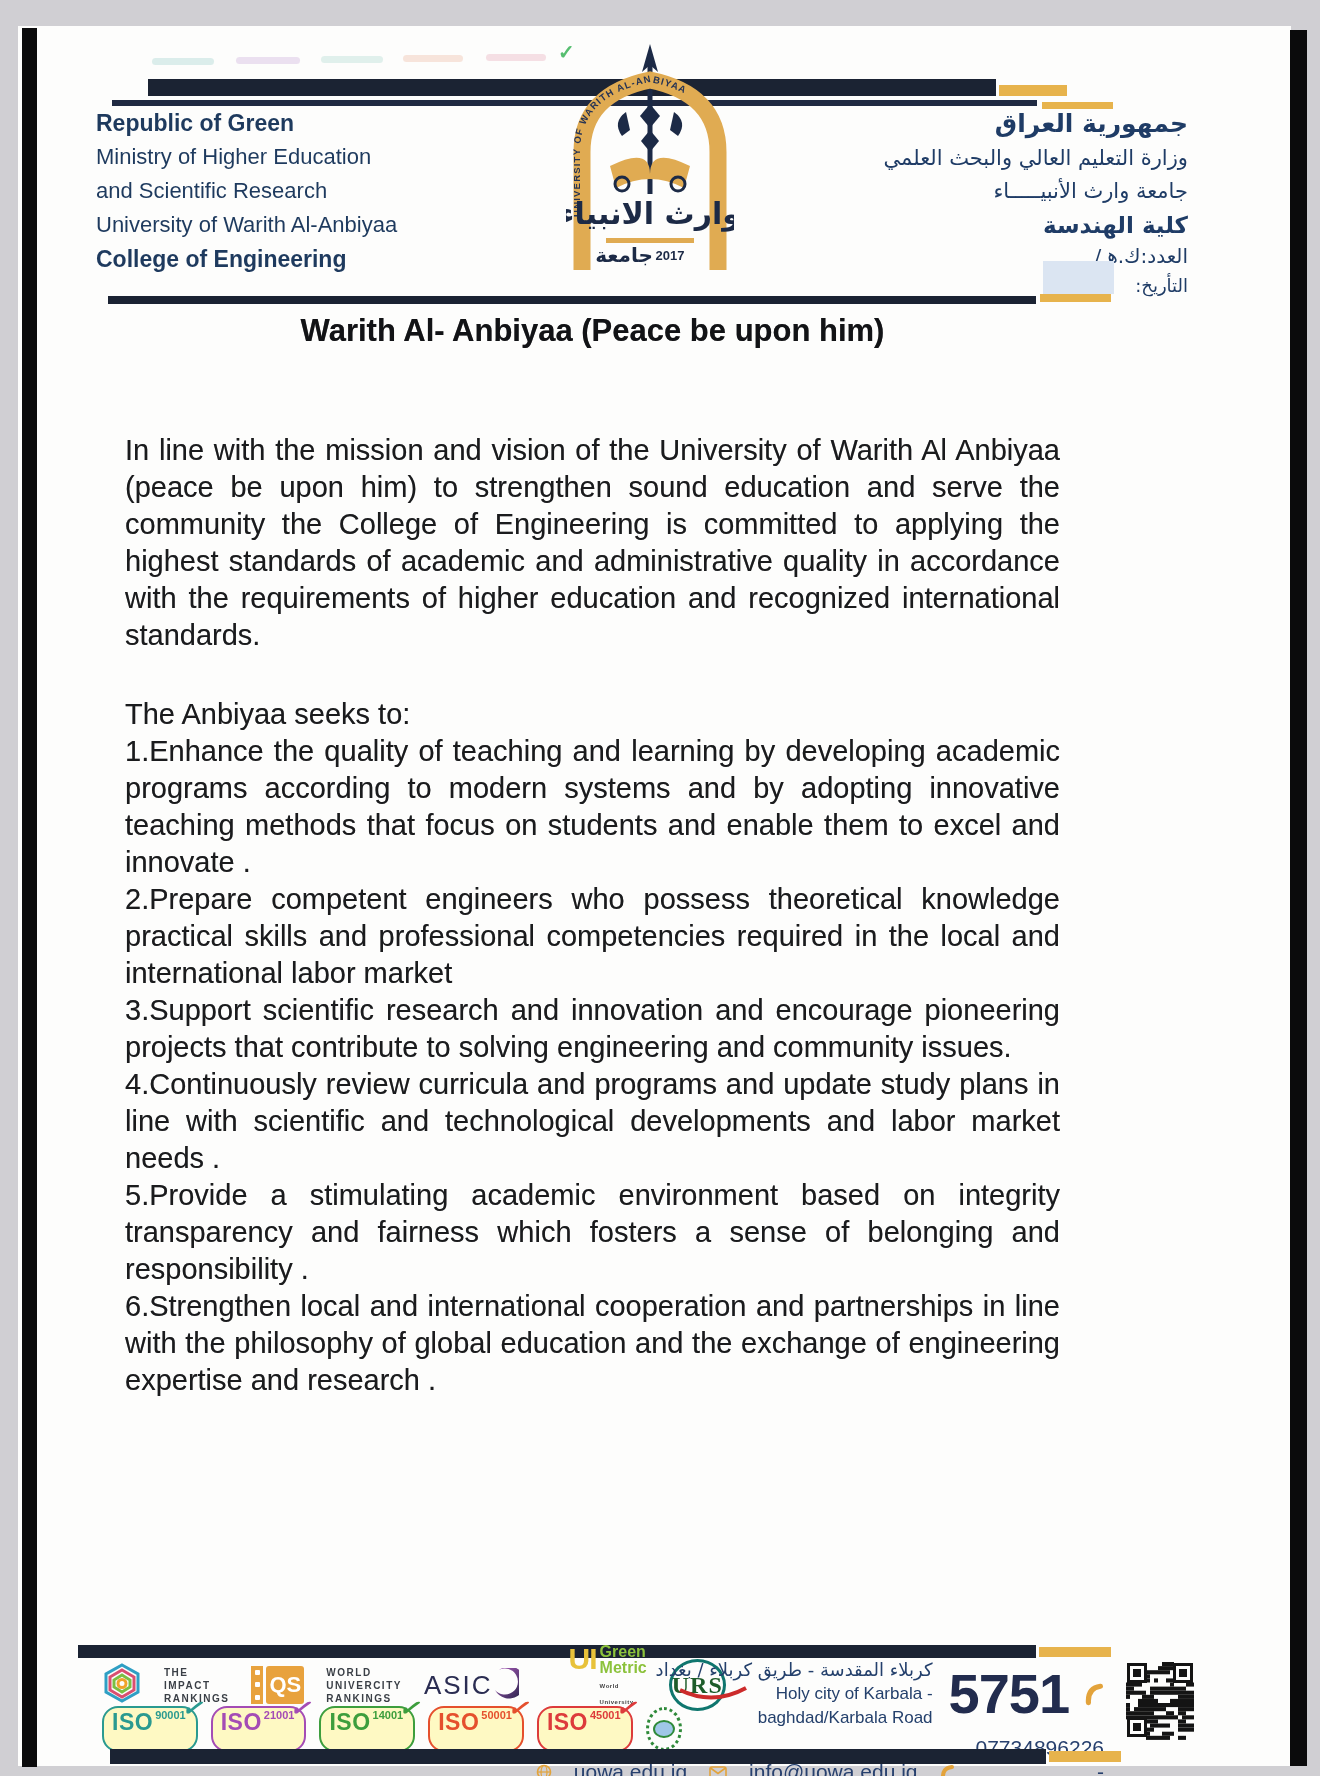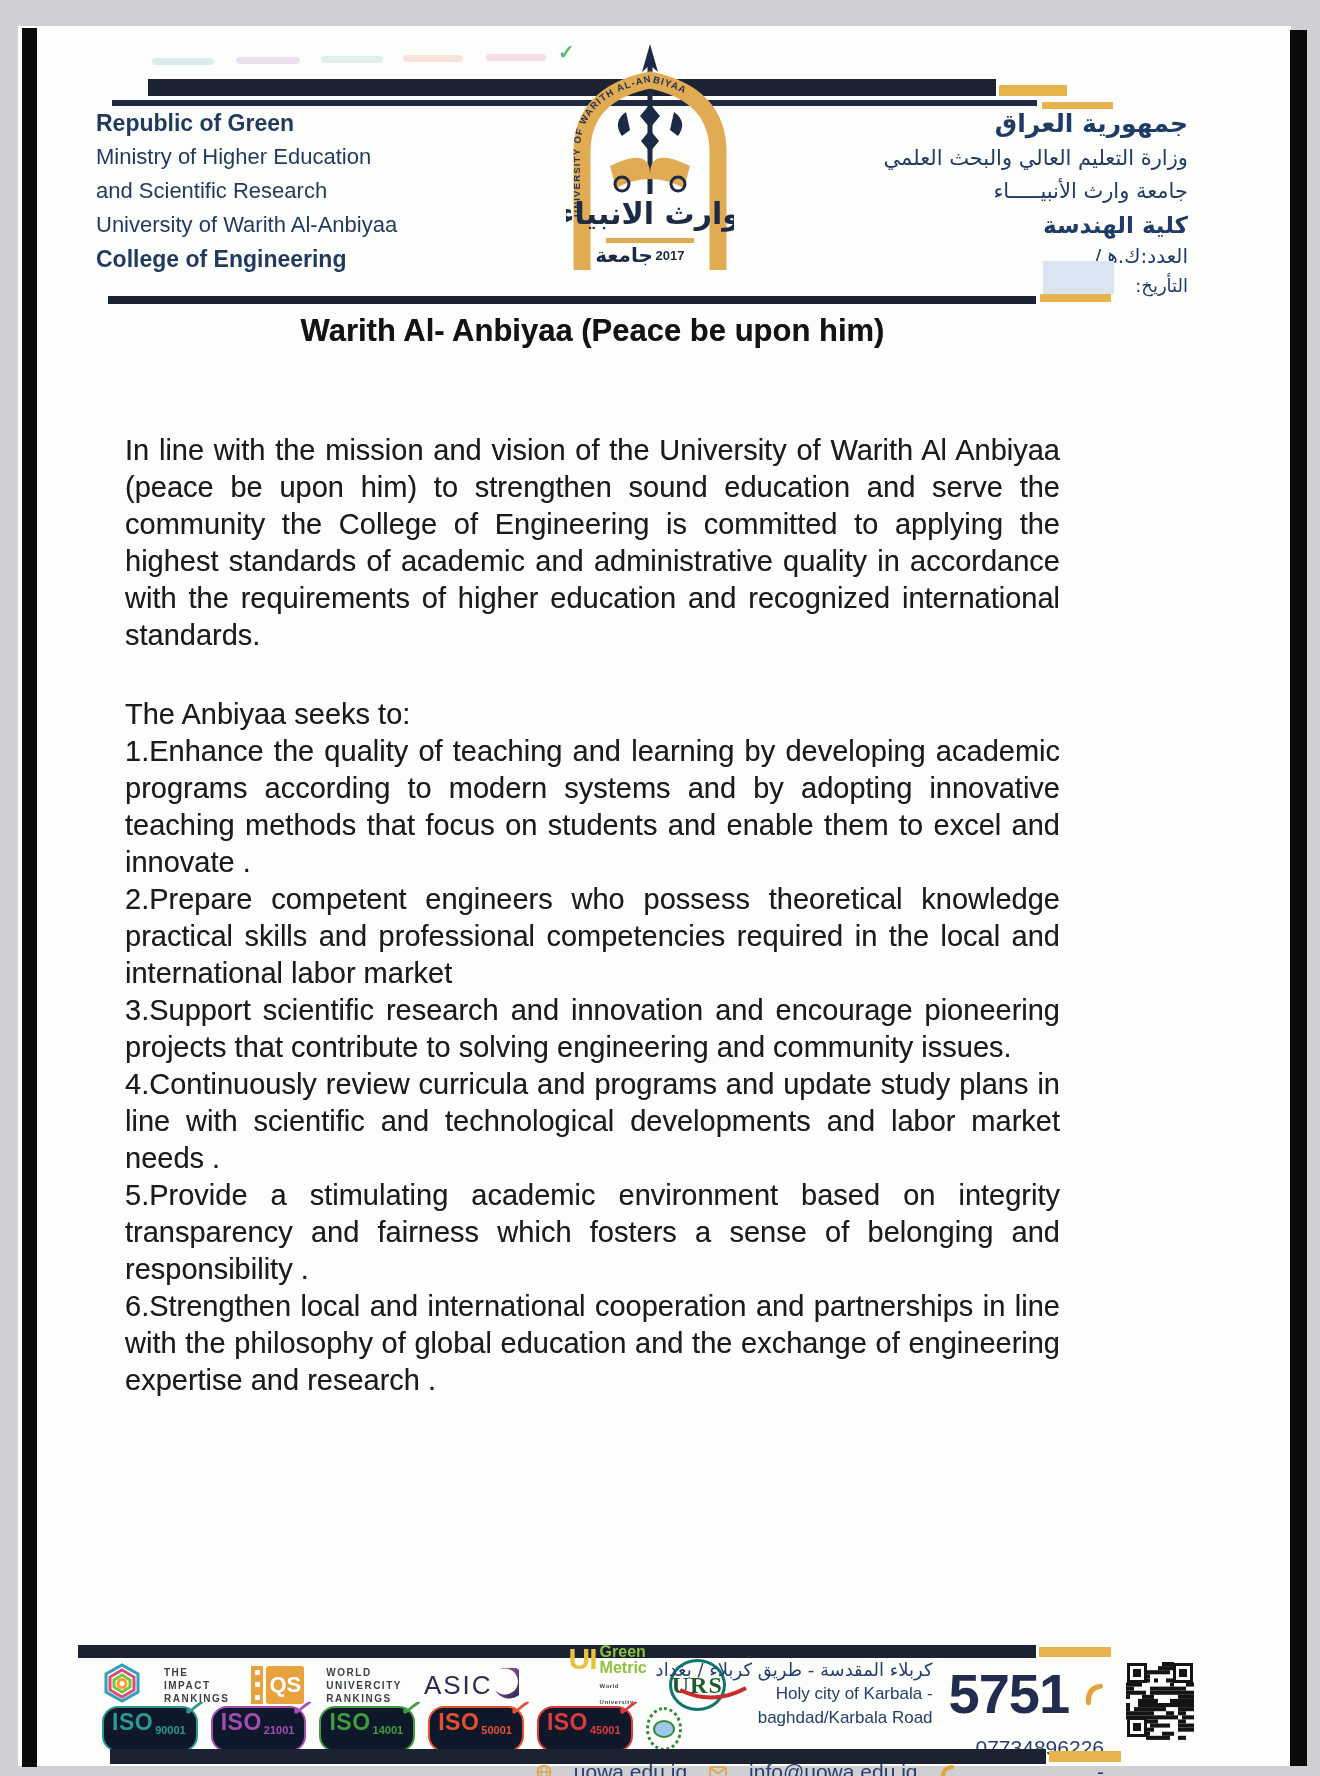--- a/index.html
+++ b/index.html
@@ -39,22 +39,22 @@
   .intro{position:absolute;left:125px;top:432px;width:935px;line-height:37px;
          text-align:justify;margin:0;}
   .listblock{position:absolute;left:125px;top:696px;width:935px;line-height:37px;}
   .listblock p{margin:0;text-align:justify;}
   .listblock p.head{text-align:left;}
   
   .rankrow{position:absolute;left:102px;top:1660px;width:560px;height:50px;display:flex;
            align-items:center;gap:22px;}
   .isorow{position:absolute;left:102px;top:1710px;width:580px;height:38px;display:flex;
           align-items:center;gap:13px;}
-  .iso{position:relative;display:inline-flex;align-items:flex-end;border:2.5px solid var(--c,#333);
-       border-radius:16px;padding:1px 10px 14px 8px;color:var(--c,#333);background:#0f172a;}
+  .iso{position:relative;display:inline-flex;align-items:flex-start;border:2.5px solid var(--c,#333);
+       border-radius:16px;padding:1px 10px 14px 8px;color:var(--c,#333);background:#fef9c3;}
   .iso b{font-size:23px;letter-spacing:.5px;}
   .iso small{font-size:11px;font-weight:bold;margin-left:2px;}
   .iso .chk{position:absolute;right:-6px;top:-14px;font-size:24px;font-weight:bold;color:var(--c,#333);
             transform:rotate(8deg);}
   .rk-label{font-size:10px;font-weight:bold;letter-spacing:1.5px;color:#3a3f46;line-height:13px;}
   .qs-box{width:38px;height:38px;background:#e8a23d;color:#fff;font-weight:bold;font-size:22px;
           display:flex;align-items:center;justify-content:center;border-radius:3px;}
   .qs-strip{width:12px;height:38px;background:#e8a23d;margin-right:3px;display:flex;flex-direction:column;
             align-items:center;justify-content:space-around;}
   .qs-strip i{width:5px;height:5px;background:#fff;border-radius:1px;}

